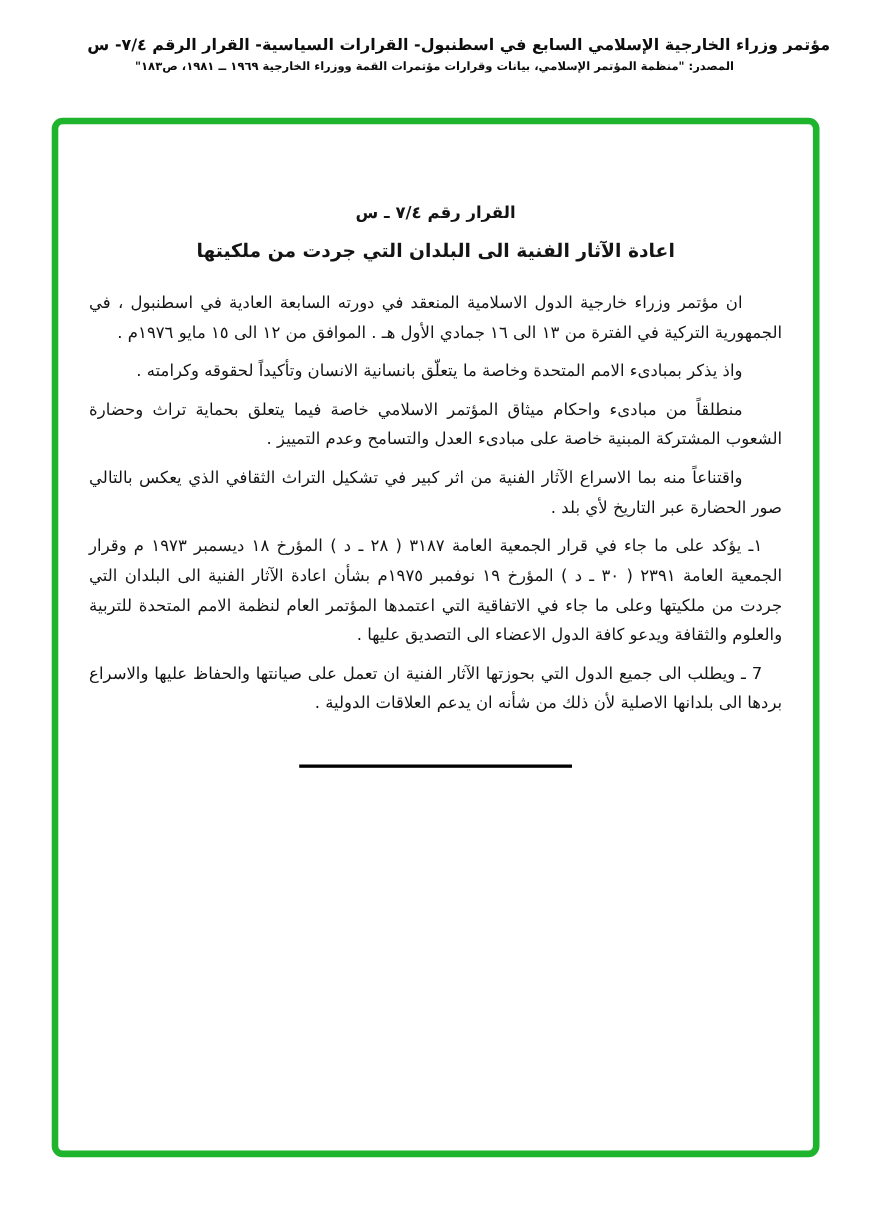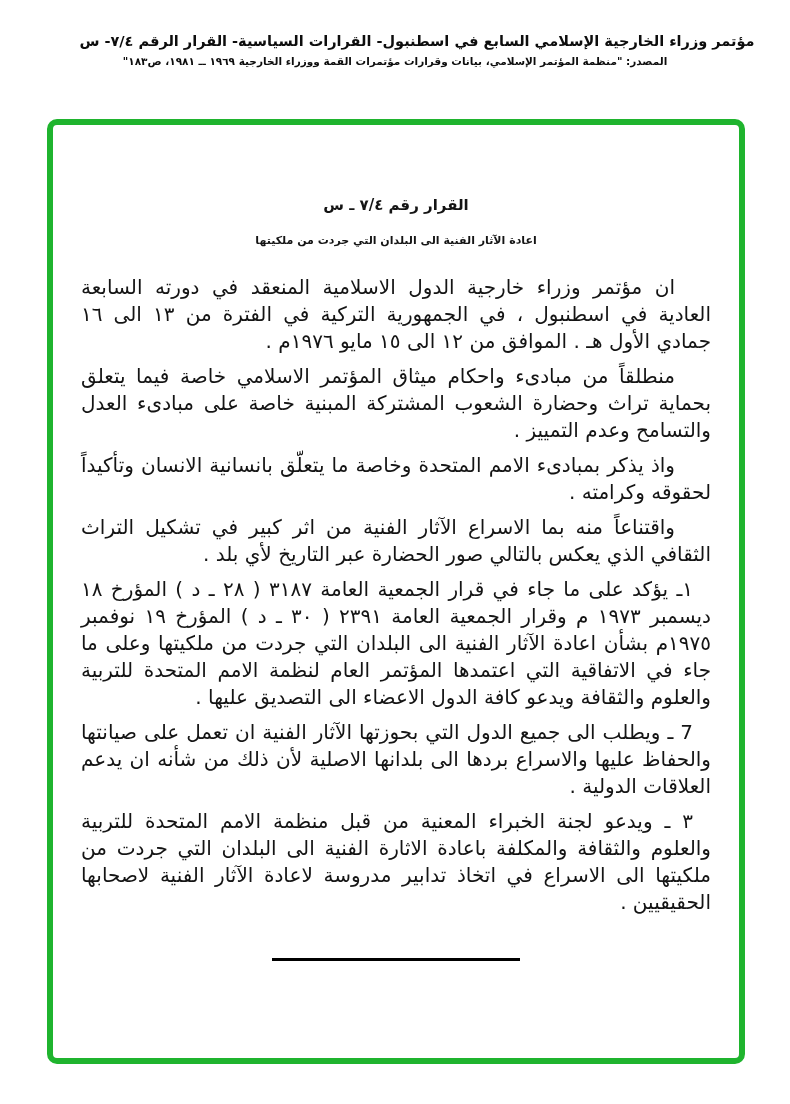--- a/index.html
+++ b/index.html
@@ -36,48 +36,48 @@
   }
   .header-line2 {
     font-size: 10.5px;
     font-weight: bold;
     margin-top: 6px;
     white-space: nowrap;
   }
   .doc-frame {
     position: absolute;
     left: 47px;
-    top: 119px;
+    top: 107px;
     width: 686px;   
     height: 933px;  
     border: 6px solid #1fb42e;
     border-radius: 10px;
     background: #ffffff;
   }
   .doc-content {
     padding: 70px 28px 0 28px;
     direction: rtl;
     color: #141414;
   }
   .resolution-number {
     text-align: center;
     font-size: 15px;
     font-weight: bold;
     line-height: 20px;
   }
   .doc-title {
     text-align: center;
-    font-size: 11px;
+    font-size: 17px;
     font-weight: bold;
     line-height: 26px;
     margin-top: 13px;
     margin-bottom: 20px;
   }
   .para {
-    font-size: 20px;
+    font-size: 15px;
     line-height: 27px;
     text-align: justify;
     margin: 0 0 8px 0;
     text-indent: 36px;
   }
   .item {
     text-indent: 18px;
   }
   .separator-line {
     width: 248px;
@@ -98,31 +98,30 @@
 
   <div class="doc-frame">
     <div class="doc-content">
 
       <div class="resolution-number">القرار رقم ٧/٤ ـ س</div>
 
       <div class="doc-title">اعادة الآثار الفنية الى البلدان التي جردت من ملكيتها</div>
 
       <div class="para">ان مؤتمر وزراء خارجية الدول الاسلامية المنعقد في دورته السابعة العادية في اسطنبول ، في الجمهورية التركية في الفترة من ١٣ الى ١٦ جمادي الأول هـ . الموافق من ١٢ الى ١٥ مايو ١٩٧٦م .</div>
 
+      <div class="para">واذ يذكر بمبادىء الامم المتحدة وخاصة ما يتعلّق بانسانية الانسان وتأكيداً لحقوقه وكرامته .</div>
+
       <div class="para">منطلقاً من مبادىء واحكام ميثاق المؤتمر الاسلامي خاصة فيما يتعلق بحماية تراث وحضارة الشعوب المشتركة المبنية خاصة على مبادىء العدل والتسامح وعدم التمييز .</div>
-
-      <div class="para">واذ يذكر بمبادىء الامم المتحدة وخاصة ما يتعلّق بانسانية الانسان وتأكيداً لحقوقه وكرامته .</div>
 
 
       <div class="para">واقتناعاً منه بما الاسراع الآثار الفنية من اثر كبير في تشكيل التراث الثقافي الذي يعكس بالتالي صور الحضارة عبر التاريخ لأي بلد .</div>
 
       <div class="para item">١ـ يؤكد على ما جاء في قرار الجمعية العامة ٣١٨٧ ‭( د ـ ٢٨ )‬ المؤرخ ١٨ ديسمبر ١٩٧٣ م وقرار الجمعية العامة ٢٣٩١ ‭( د ـ ٣٠ )‬ المؤرخ ١٩ نوفمبر ١٩٧٥م بشأن اعادة الآثار الفنية الى البلدان التي جردت من ملكيتها وعلى ما جاء في الاتفاقية التي اعتمدها المؤتمر العام لنظمة الامم المتحدة للتربية والعلوم والثقافة ويدعو كافة الدول الاعضاء الى التصديق عليها .</div>
 
       <div class="para item">7 ـ ويطلب الى جميع الدول التي بحوزتها الآثار الفنية ان تعمل على صيانتها والحفاظ عليها والاسراع بردها الى بلدانها الاصلية لأن ذلك من شأنه ان يدعم العلاقات الدولية .</div>
 
-      <div class="para item">٣ ـ ويدعو لجنة الخبراء المعنية من قبل منظمة الامم المتحدة للتربية والعلوم والثقافة والمكلفة باعادة الاثارة الفنية الى البلدان التي جردت من ملكيتها الى الاسراع في اتخاذ تدابير مدروسة لاعادة الآثار الفنية لاصحابها الحقيقيين .</div>
 
       <div class="separator-line"></div>
 
     </div>
   </div>
 
 </div>
 
 </body></html>

